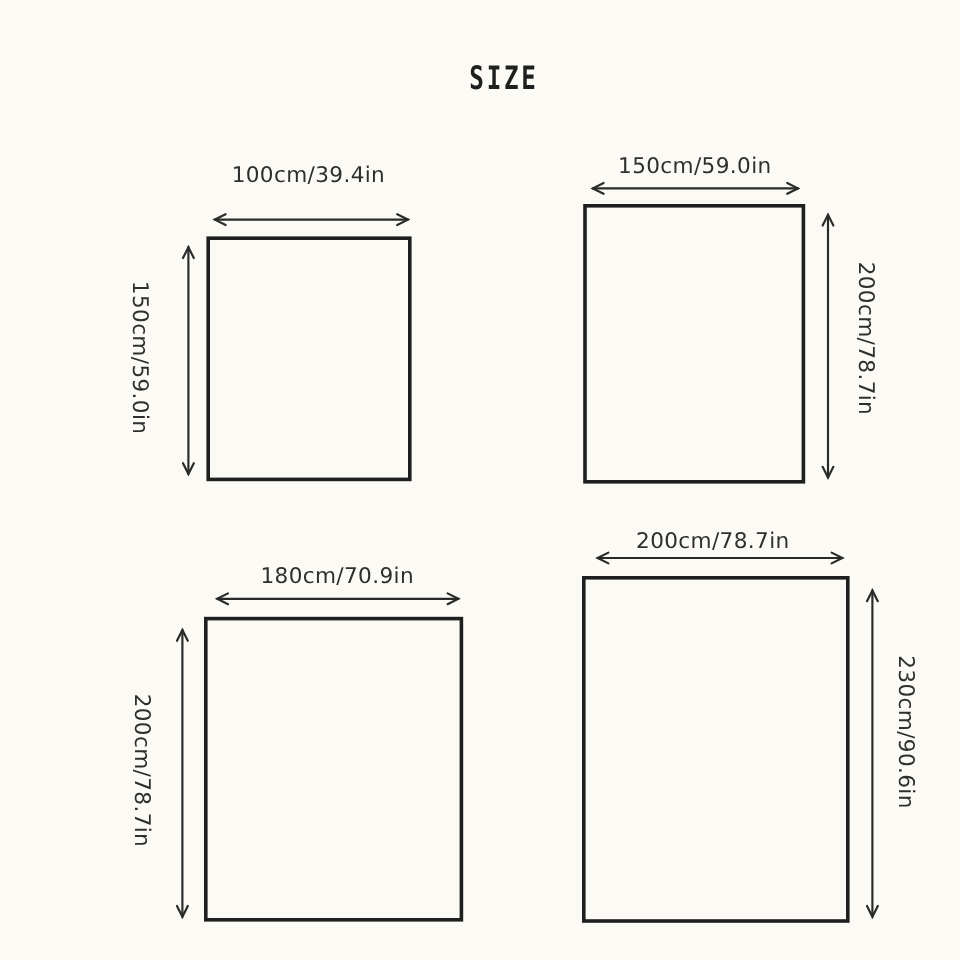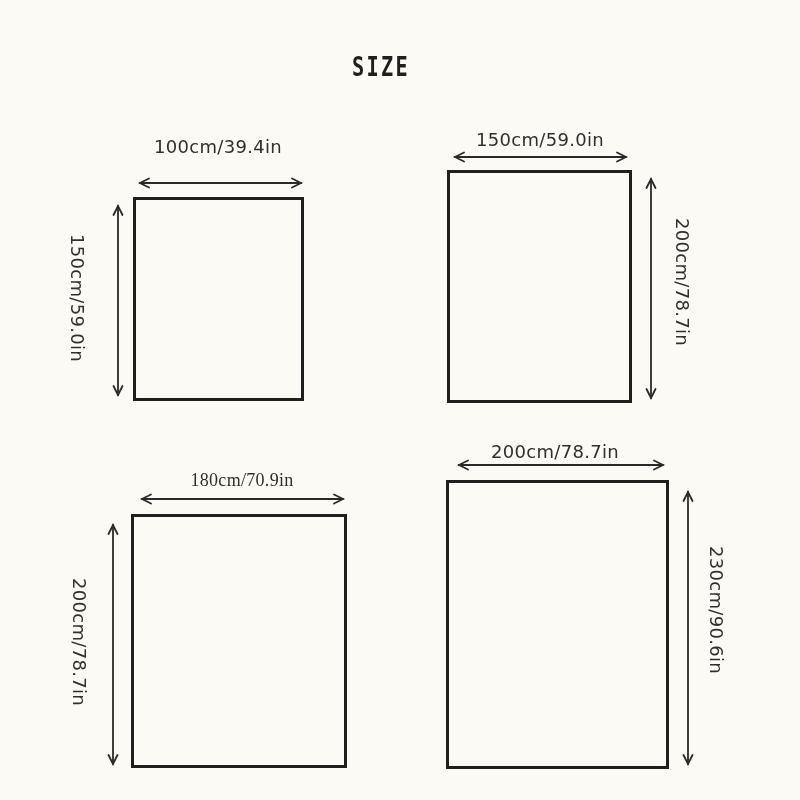--- a/index.html
+++ b/index.html
@@ -4,21 +4,21 @@
 <style>
   html, body { margin: 0; padding: 0; }
   body {
     width: 800px; height: 800px;
     background: #fcfaf5;
     position: relative;
     font-family: "DejaVu Sans", "Liberation Sans", sans-serif;
     color: #2f2f2f;
     overflow: hidden;
   }
-  .canvas { position: absolute; inset: 0; }
+  .canvas { position: absolute; inset: 0; margin-left: 39px; }
 
   .title {
     position: absolute; left: 381px; top: 66px;
     transform: translate(-50%,-50%) scaleX(0.75);
     font-family: "DejaVu Sans Mono", "Liberation Mono", monospace;
     font-weight: bold; font-size: 27px; letter-spacing: 3px;
     color: #1f1f1f; margin: 0; white-space: nowrap;
   }
 
   .rect {
@@ -50,21 +50,21 @@
     position: absolute; font-size: 18px; white-space: nowrap;
     color: #2f2f2f; letter-spacing: 0.3px;
   }
   .hlabel { transform: translate(-50%,-50%); }
   .vlabel { transform: translate(-50%,-50%) rotate(90deg); }
 
   .tl-wlabel { left: 218px; top: 146px; }
   .tl-hlabel { left: 77px;  top: 298px; }
   .tr-wlabel { left: 540px; top: 139px; }
   .tr-hlabel { left: 682px; top: 282px; }
-  .bl-wlabel { left: 242px; top: 480px; font-family: Liberation Serif, serif; }
+  .bl-wlabel { left: 242px; top: 480px; }
   .bl-hlabel { left: 79px;  top: 642px; }
   .br-wlabel { left: 555px; top: 451px; }
   .br-hlabel { left: 716px; top: 610px; }
 </style>
 </head>
 <body>
 
 <div class="canvas">
 
   <h1 class="title">SIZE</h1>

